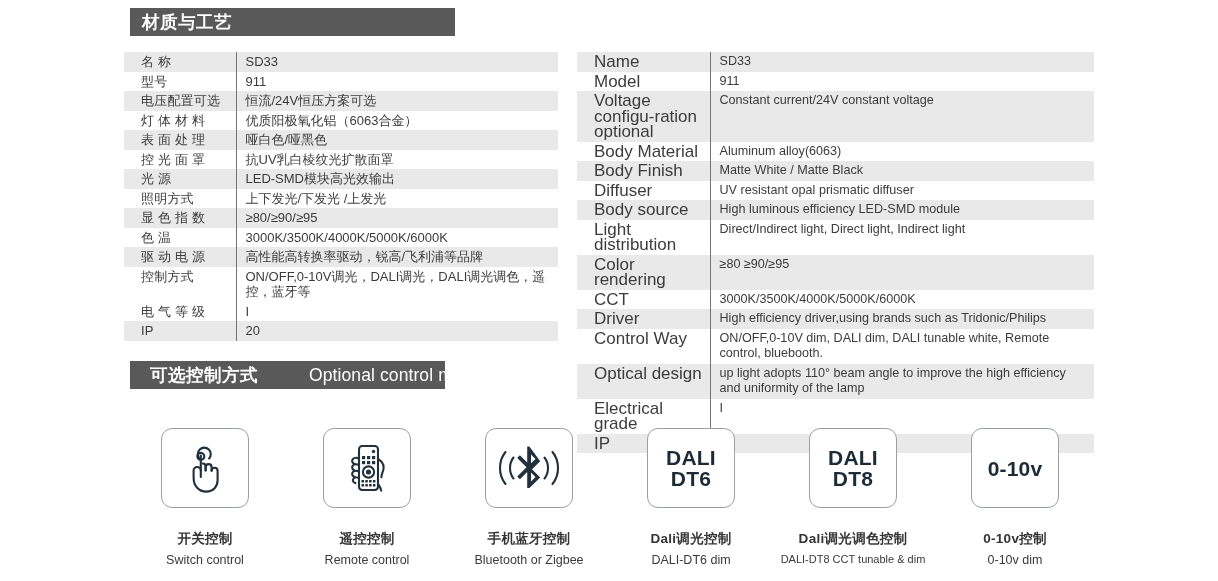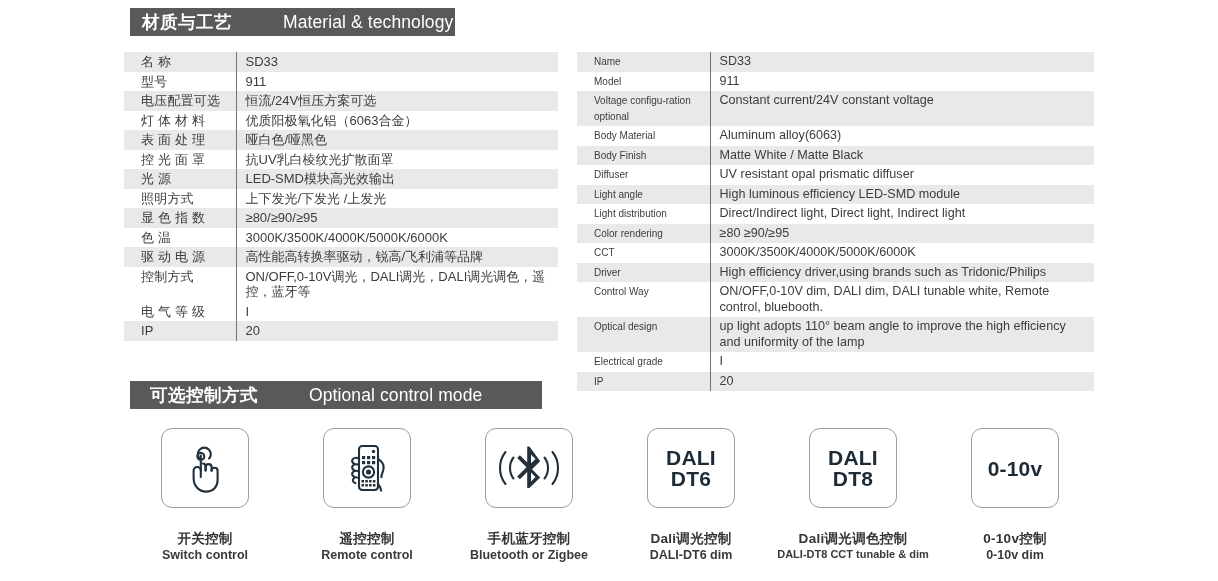--- a/index.html
+++ b/index.html
@@ -28,21 +28,21 @@
     font-weight: 700;
     letter-spacing: .5px;
   }
   .section-bar .en {
     font-size: 17.5px;
     font-weight: 400;
     margin-left: 9px;
     letter-spacing: .1px;
   }
   #bar-material { left: 130px; top: 8px; width: 325px; height: 28px; }
-  #bar-control  { left: 130px; top: 381px; width: 412px; height: 28px; padding-left: 20px; }
+  #bar-control  { left: 130px; top: 361px; width: 315px; height: 28px; padding-left: 20px; }
 
   
   .spec-table {
     position: absolute;
     border-collapse: collapse;
     table-layout: fixed;
   }
   #table-cn { left: 124px; top: 52px; width: 434px; }
   #table-en { left: 577px; top: 52px; width: 517px; }
 
@@ -59,21 +59,21 @@
     padding-left: 17px;
     padding-right: 6px;
     border-right: 1px solid #737373;
   }
   .spec-table td.v {
     padding-left: 9px;
     padding-right: 12px;
   }
   #table-cn td.k { width: 112px; font-size: 13px; letter-spacing: .2px; }
   #table-cn td.v { font-size: 13px; }
-  #table-en td.k { width: 133px; font-size: 10px; }
+  #table-en td.k { width: 133px; font-size: 17px; }
   #table-en td.v { font-size: 12.6px; }
 
   
   .modes {
     position: absolute;
     left: 124px;
     top: 428px;
     width: 972px;
     height: 145px;
     display: flex;
@@ -107,35 +107,35 @@
   }
   .mode-cn {
     margin-top: 22px;
     font-size: 13.5px;
     font-weight: 700;
     color: #343434;
     letter-spacing: .3px;
     white-space: nowrap;
   }
   .mode-en {
+    margin-top: 5px;
     font-size: 12.5px;
-    font-weight: 700;
+    font-weight: 400;
     color: #3a3a3a;
     white-space: nowrap;
   }
   .mode-en.small { font-size: 11px; }
 </style>
 </head>
 <body>
 
 <div class="page">
 
   <div class="section-bar" id="bar-material">
     <span class="cn">材质与工艺</span>
-    <span class="en">Material &amp; technology</span>
   </div>
 
   <table class="spec-table" id="table-cn">
     <tbody>
         <tr class="shade">
           <td class="k">名 称</td>
           <td class="v">SD33</td>
         </tr>
         <tr class="plain">
           <td class="k">型号</td>
@@ -212,21 +212,21 @@
         </tr>
         <tr class="shade">
           <td class="k">Body Finish</td>
           <td class="v">Matte White / Matte Black</td>
         </tr>
         <tr class="plain">
           <td class="k">Diffuser</td>
           <td class="v">UV resistant opal prismatic diffuser</td>
         </tr>
         <tr class="shade">
-          <td class="k">Light angle</td>
+          <td class="k">Body source</td>
           <td class="v">High luminous efficiency LED-SMD module</td>
         </tr>
         <tr class="plain">
           <td class="k">Light distribution</td>
           <td class="v">Direct/Indirect light, Direct light, Indirect light</td>
         </tr>
         <tr class="shade">
           <td class="k">Color rendering</td>
           <td class="v">≥80 ≥90/≥95</td>
         </tr>

